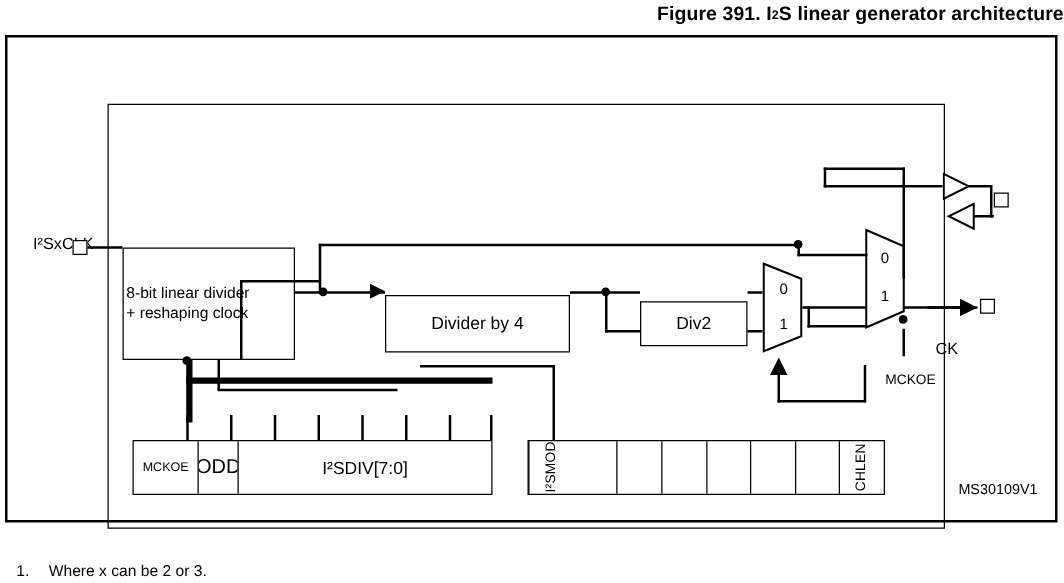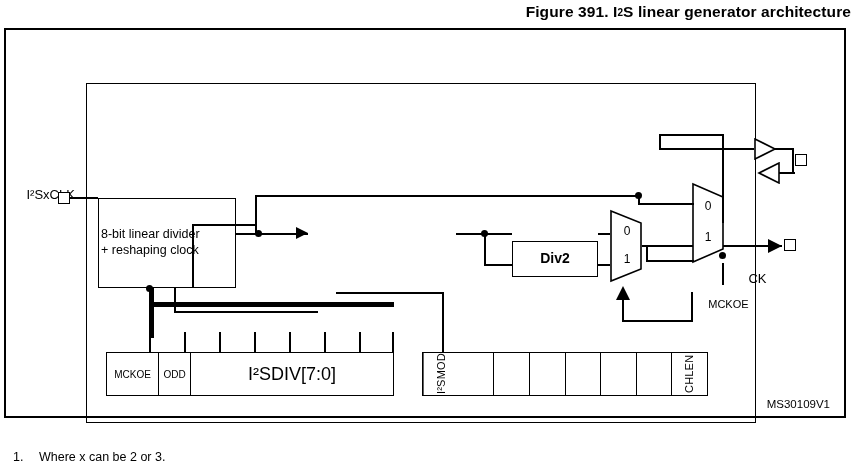--- a/index.html
+++ b/index.html
@@ -30,21 +30,21 @@
   .blk{
     position:absolute;border:1.6px solid #000;box-sizing:border-box;
     display:flex;align-items:center;justify-content:center;
     background:#fff;text-align:center;font-size:13px;line-height:1.25;
   }
   #blk-divider-reshape{
     left:92px;top:168px;width:138px;height:90px;
     font-size:12.5px;justify-content:flex-start;padding-left:2px;text-align:left;
   }
   #blk-divider4{left:302px;top:206px;width:148px;height:46px;font-size:14px;}
-  #blk-div2{left:506px;top:211px;width:86px;height:36px;font-size:14px;font-weight:bold;}
+  #blk-div2{left:506px;top:211px;width:86px;height:36px;font-size:14px;}
 
   
   .w{position:absolute;background:#000;}
   .wh{height:1.6px;}
   .wv{width:1.6px;}
   .bus{background:#000;}
   .bush{height:5px;}
   .busv{width:5px;}
 
   
@@ -69,30 +69,30 @@
   .reg{position:absolute;display:flex;border:1.6px solid #000;box-sizing:border-box;background:#fff;}
   .reg .cell{
     border-right:1.6px solid #000;box-sizing:border-box;
     display:flex;align-items:center;justify-content:center;
     font-size:10px;overflow:hidden;
   }
   .reg .cell:last-child{border-right:none;}
   .cell.vert{writing-mode:vertical-rl;transform:rotate(180deg);font-size:11px;letter-spacing:0.2px;}
   #reg-isdiv{left:100px;top:322px;width:288px;height:44px;}
   #reg-isdiv .c-mckoe{width:52px;font-size:10px;}
-  #reg-isdiv .c-odd{width:32px;font-size:10px;}
-  #reg-isdiv .c-isdiv{flex:1;font-size:18px;text-align:center;}
+  #reg-isdiv .c-odd{width:32px;font-size:16px;}
+  #reg-isdiv .c-isdiv{flex:1;font-size:14px;text-align:center;}
   #reg-i2smod{left:416px;top:322px;width:286px;height:44px;}
   #reg-i2smod .cell{flex:1;}
 
   
   .ticks{position:absolute;left:143px;top:302px;width:245px;height:20px;}
   .ticks i{position:absolute;top:0;width:1.6px;height:20px;background:#000;display:block;}
 
-  .ms-code{position:absolute;right:14px;bottom:6px;font-size:11.5px;padding-left:24px;}
+  .ms-code{position:absolute;right:14px;bottom:18px;font-size:11.5px;padding-left:24px;}
   .footnote{position:absolute;left:6px;top:436px;font-size:12.5px;white-space:pre;}
   .fn-num{display:inline-block;width:26px;}
 </style>
 </head>
 <body>
 
 <div class="fig-title">
   <span>Figure 391. I</span><sup>2</sup><span>S linear generator architecture</span>
 </div>
 
@@ -115,20 +115,23 @@
   </div>
 
   <div class="w wh" style="left:230px;top:203px;width:72px;"></div>
   <div class="dot" style="left:249px;top:200px;"></div>
 
   <div style="position:absolute;left:290px;top:197px;width:0;height:0;border-left:12px solid #000;border-top:6px solid transparent;border-bottom:6px solid transparent;"></div>
 
   <div class="w wv" style="left:249px;top:165px;height:39px;"></div>
   <div class="w wh" style="left:249px;top:165px;width:384px;"></div>
 
+  <div class="blk" id="blk-divider4">
+    <span>Divider by 4</span>
+  </div>
 
   <div class="w wh" style="left:450px;top:203px;width:56px;"></div>
   <div class="dot" style="left:475px;top:200px;"></div>
 
   <div class="w wv" style="left:478px;top:203px;height:33px;"></div>
   <div class="w wh" style="left:478px;top:234px;width:126px;"></div>
 
   <div class="blk" id="blk-div2">
     <span>Div2</span>
   </div>

